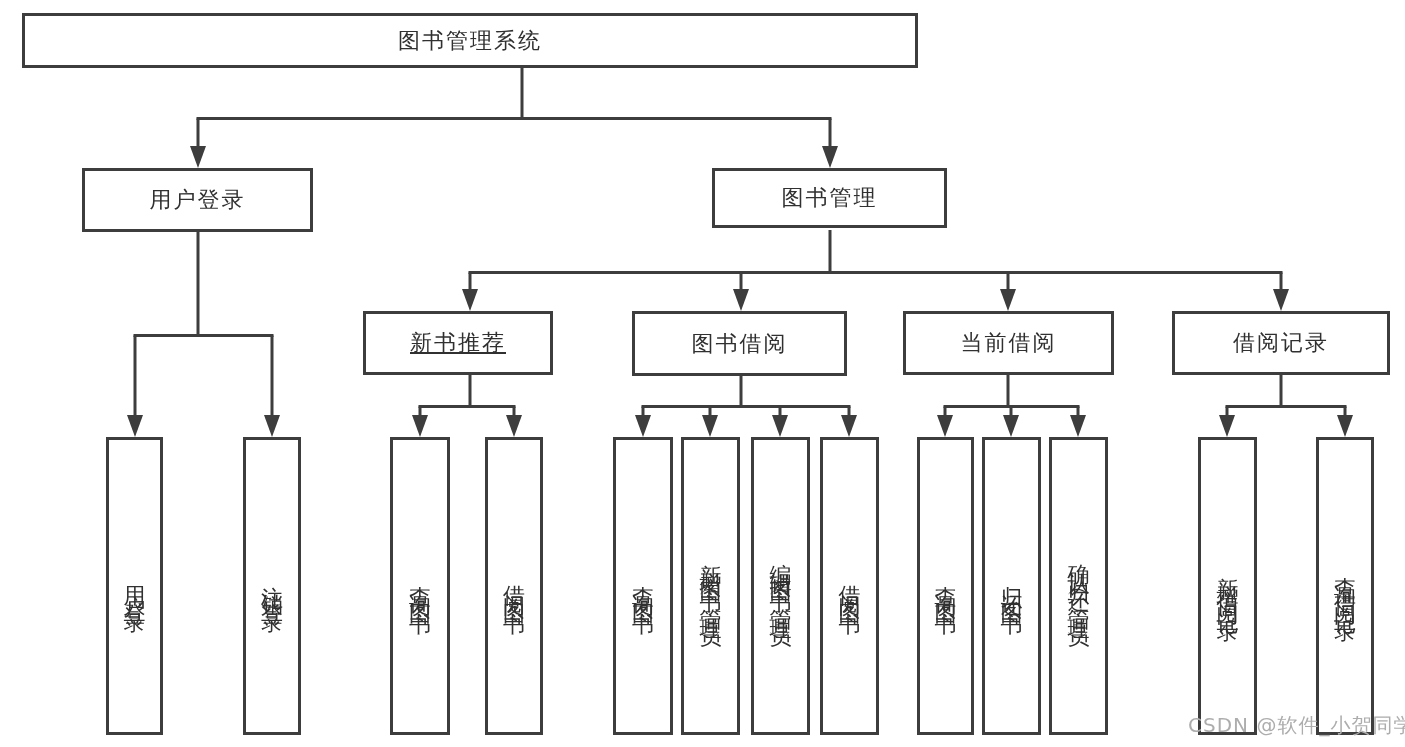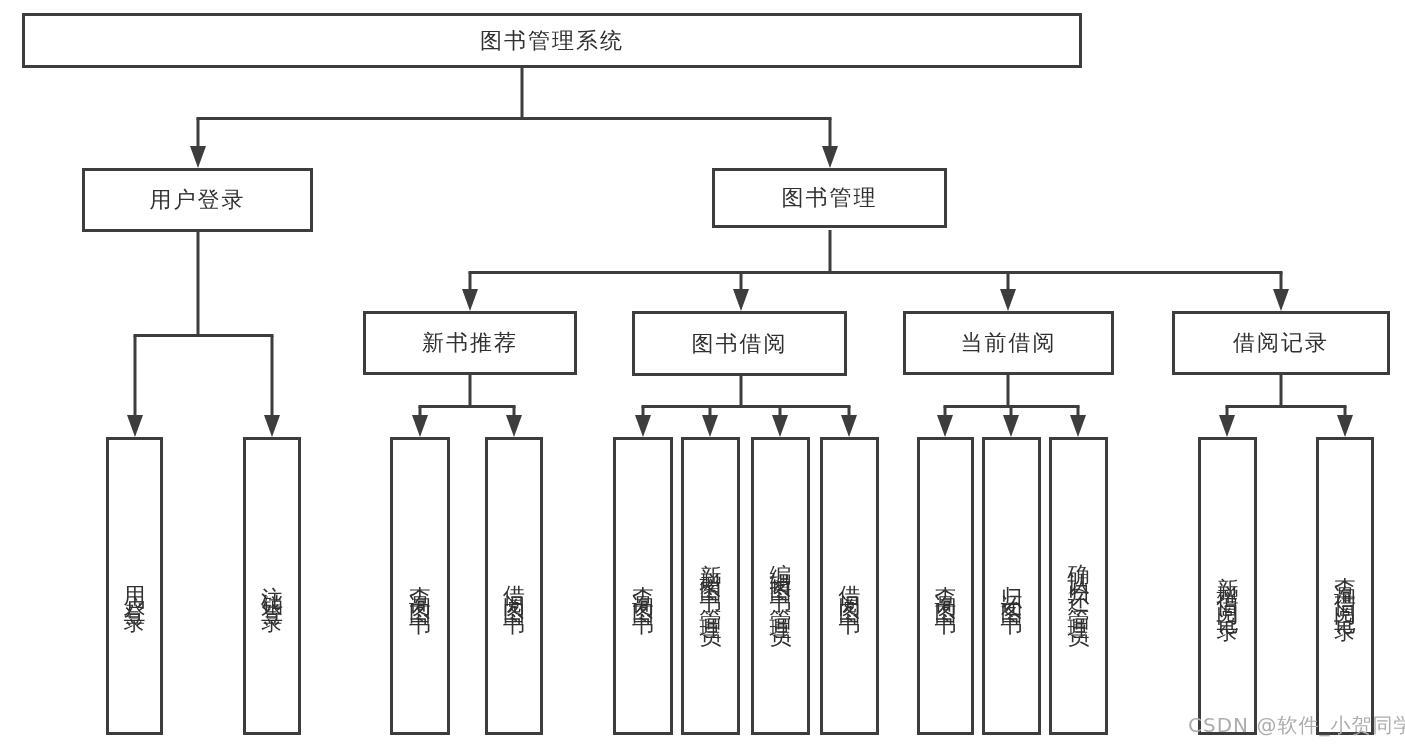--- a/index.html
+++ b/index.html
@@ -84,26 +84,26 @@
     <polygon points="702,415 718,415 710,437"></polygon>
     <polygon points="772,415 788,415 780,437"></polygon>
     <polygon points="841,415 857,415 849,437"></polygon>
     <polygon points="937,415 953,415 945,437"></polygon>
     <polygon points="1003,415 1019,415 1011,437"></polygon>
     <polygon points="1070,415 1086,415 1078,437"></polygon>
     <polygon points="1219,415 1235,415 1227,437"></polygon>
     <polygon points="1337,415 1353,415 1345,437"></polygon>
   </svg>
 
-  <div class="box" style="left:22px; top:13px; width:1060px; height:55px;">图书管理系统</div>
+  <div class="box" style="left:22px; top:13px; width:896px; height:55px;">图书管理系统</div>
 
   <div class="box" style="left:82px; top:168px; width:231px; height:64px;">用户登录</div>
   <div class="box" style="left:712px; top:168px; width:235px; height:60px;">图书管理</div>
 
-  <div class="box" style="left:363px; top:311px; width:214px; height:64px;">新书推荐</div>
+  <div class="box" style="left:363px; top:311px; width:190px; height:64px;text-decoration:underline;">新书推荐</div>
   <div class="box" style="left:632px; top:311px; width:215px; height:65px;">图书借阅</div>
   <div class="box" style="left:903px; top:311px; width:211px; height:64px;">当前借阅</div>
   <div class="box" style="left:1172px; top:311px; width:218px; height:64px;">借阅记录</div>
 
   <div class="box vbox" style="left:106px; top:437px; width:57px; height:298px;">
     <span class="vtext">用户登录</span>
     </div>
   <div class="box vbox" style="left:243px; top:437px; width:58px; height:298px;">
     <span class="vtext">注销登录</span>
     </div>

